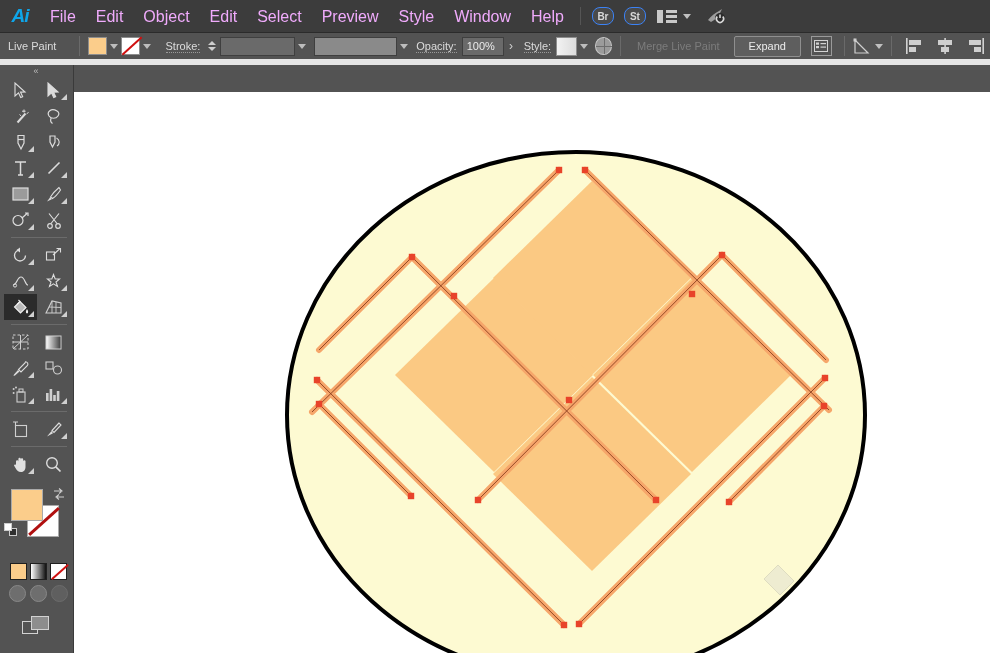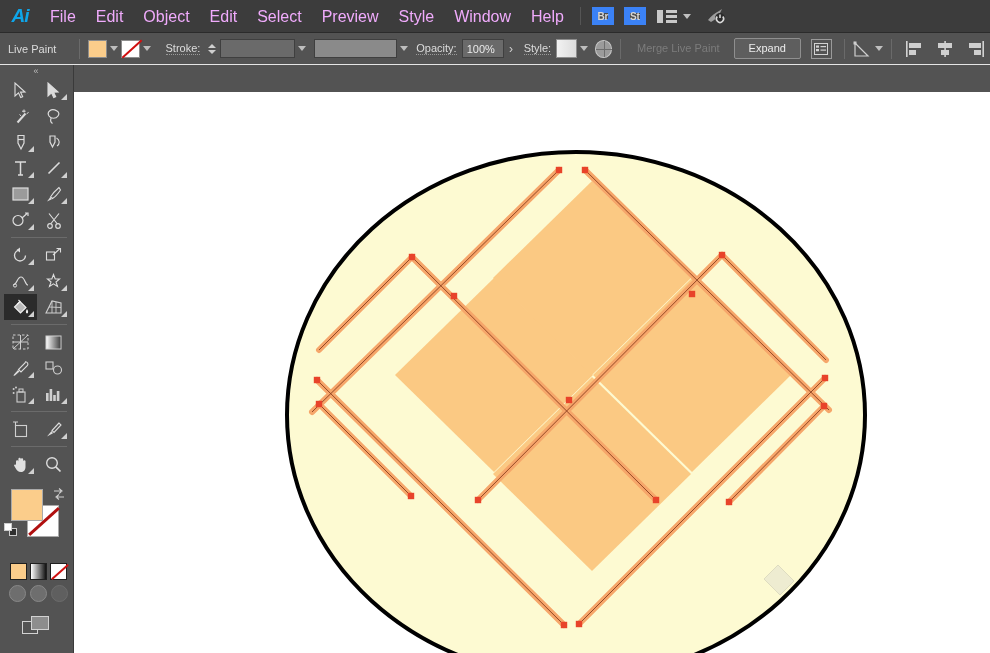--- a/index.html
+++ b/index.html
@@ -23,37 +23,37 @@
     width:40px; height:37px; display:flex; align-items:center; justify-content:center;
     font-weight:bold; font-size:19px; color:#0ea5e9; font-style:italic;
     letter-spacing:-1px;
   }
   .menu-item {
     padding:0 10px; height:33px; line-height:33px; font-size:16px;
     color:#f0abfc; white-space:nowrap; cursor:default;
   }
   .menu-sep { width:1px; height:18px; background:#555; margin:0 6px; }
   .badge-btn {
-    width:22px; height:18px; border:6px solid #3b82f6; border-radius:0;
+    width:22px; height:18px; border:1px solid #3b82f6; border-radius:8px;
     display:flex; align-items:center; justify-content:center;
     font-size:10px; font-weight:bold; color:#d8d8d8; margin:0 5px;
     background:#4a4a4a; cursor:pointer;
   }
   .ws-switch { display:flex; align-items:center; margin-left:6px; cursor:pointer; }
   .ws-icon { width:20px; height:15px; position:relative; }
   .ws-icon i { position:absolute; background:#c9c9c9; display:block; }
   .caret { width:0;height:0;border-left:4px solid transparent;border-right:4px solid transparent;
            border-top:5px solid #c0c0c0; margin-left:6px; }
   .srch-ic { margin-left:14px; width:22px; height:20px; position:relative; cursor:pointer; }
 
   
   .controlbar {
     position:absolute; left:0; top:33px; width:990px; height:32px;
     background:#535353; display:flex; align-items:center;
-    border-bottom:1px solid #e5e5e5; padding-left:8px;
+    border-bottom:6px solid #e5e5e5; padding-left:8px;
   }
   .cb-label { font-size:11px; color:#dcdcdc; white-space:nowrap; }
   .cb-label.dotted { border-bottom:1px dotted #9a9a9a; }
   .cb-sep { width:1px; height:20px; background:#6a6a6a; margin:0 8px; }
   .swatch {
     width:20px; height:18px; border:1px solid #8d8d8d; background:#fbcd8b;
     cursor:pointer;
   }
   .swatch-none {
     width:20px;height:18px;border:1px solid #8d8d8d;background:#fff;position:relative;cursor:pointer;

